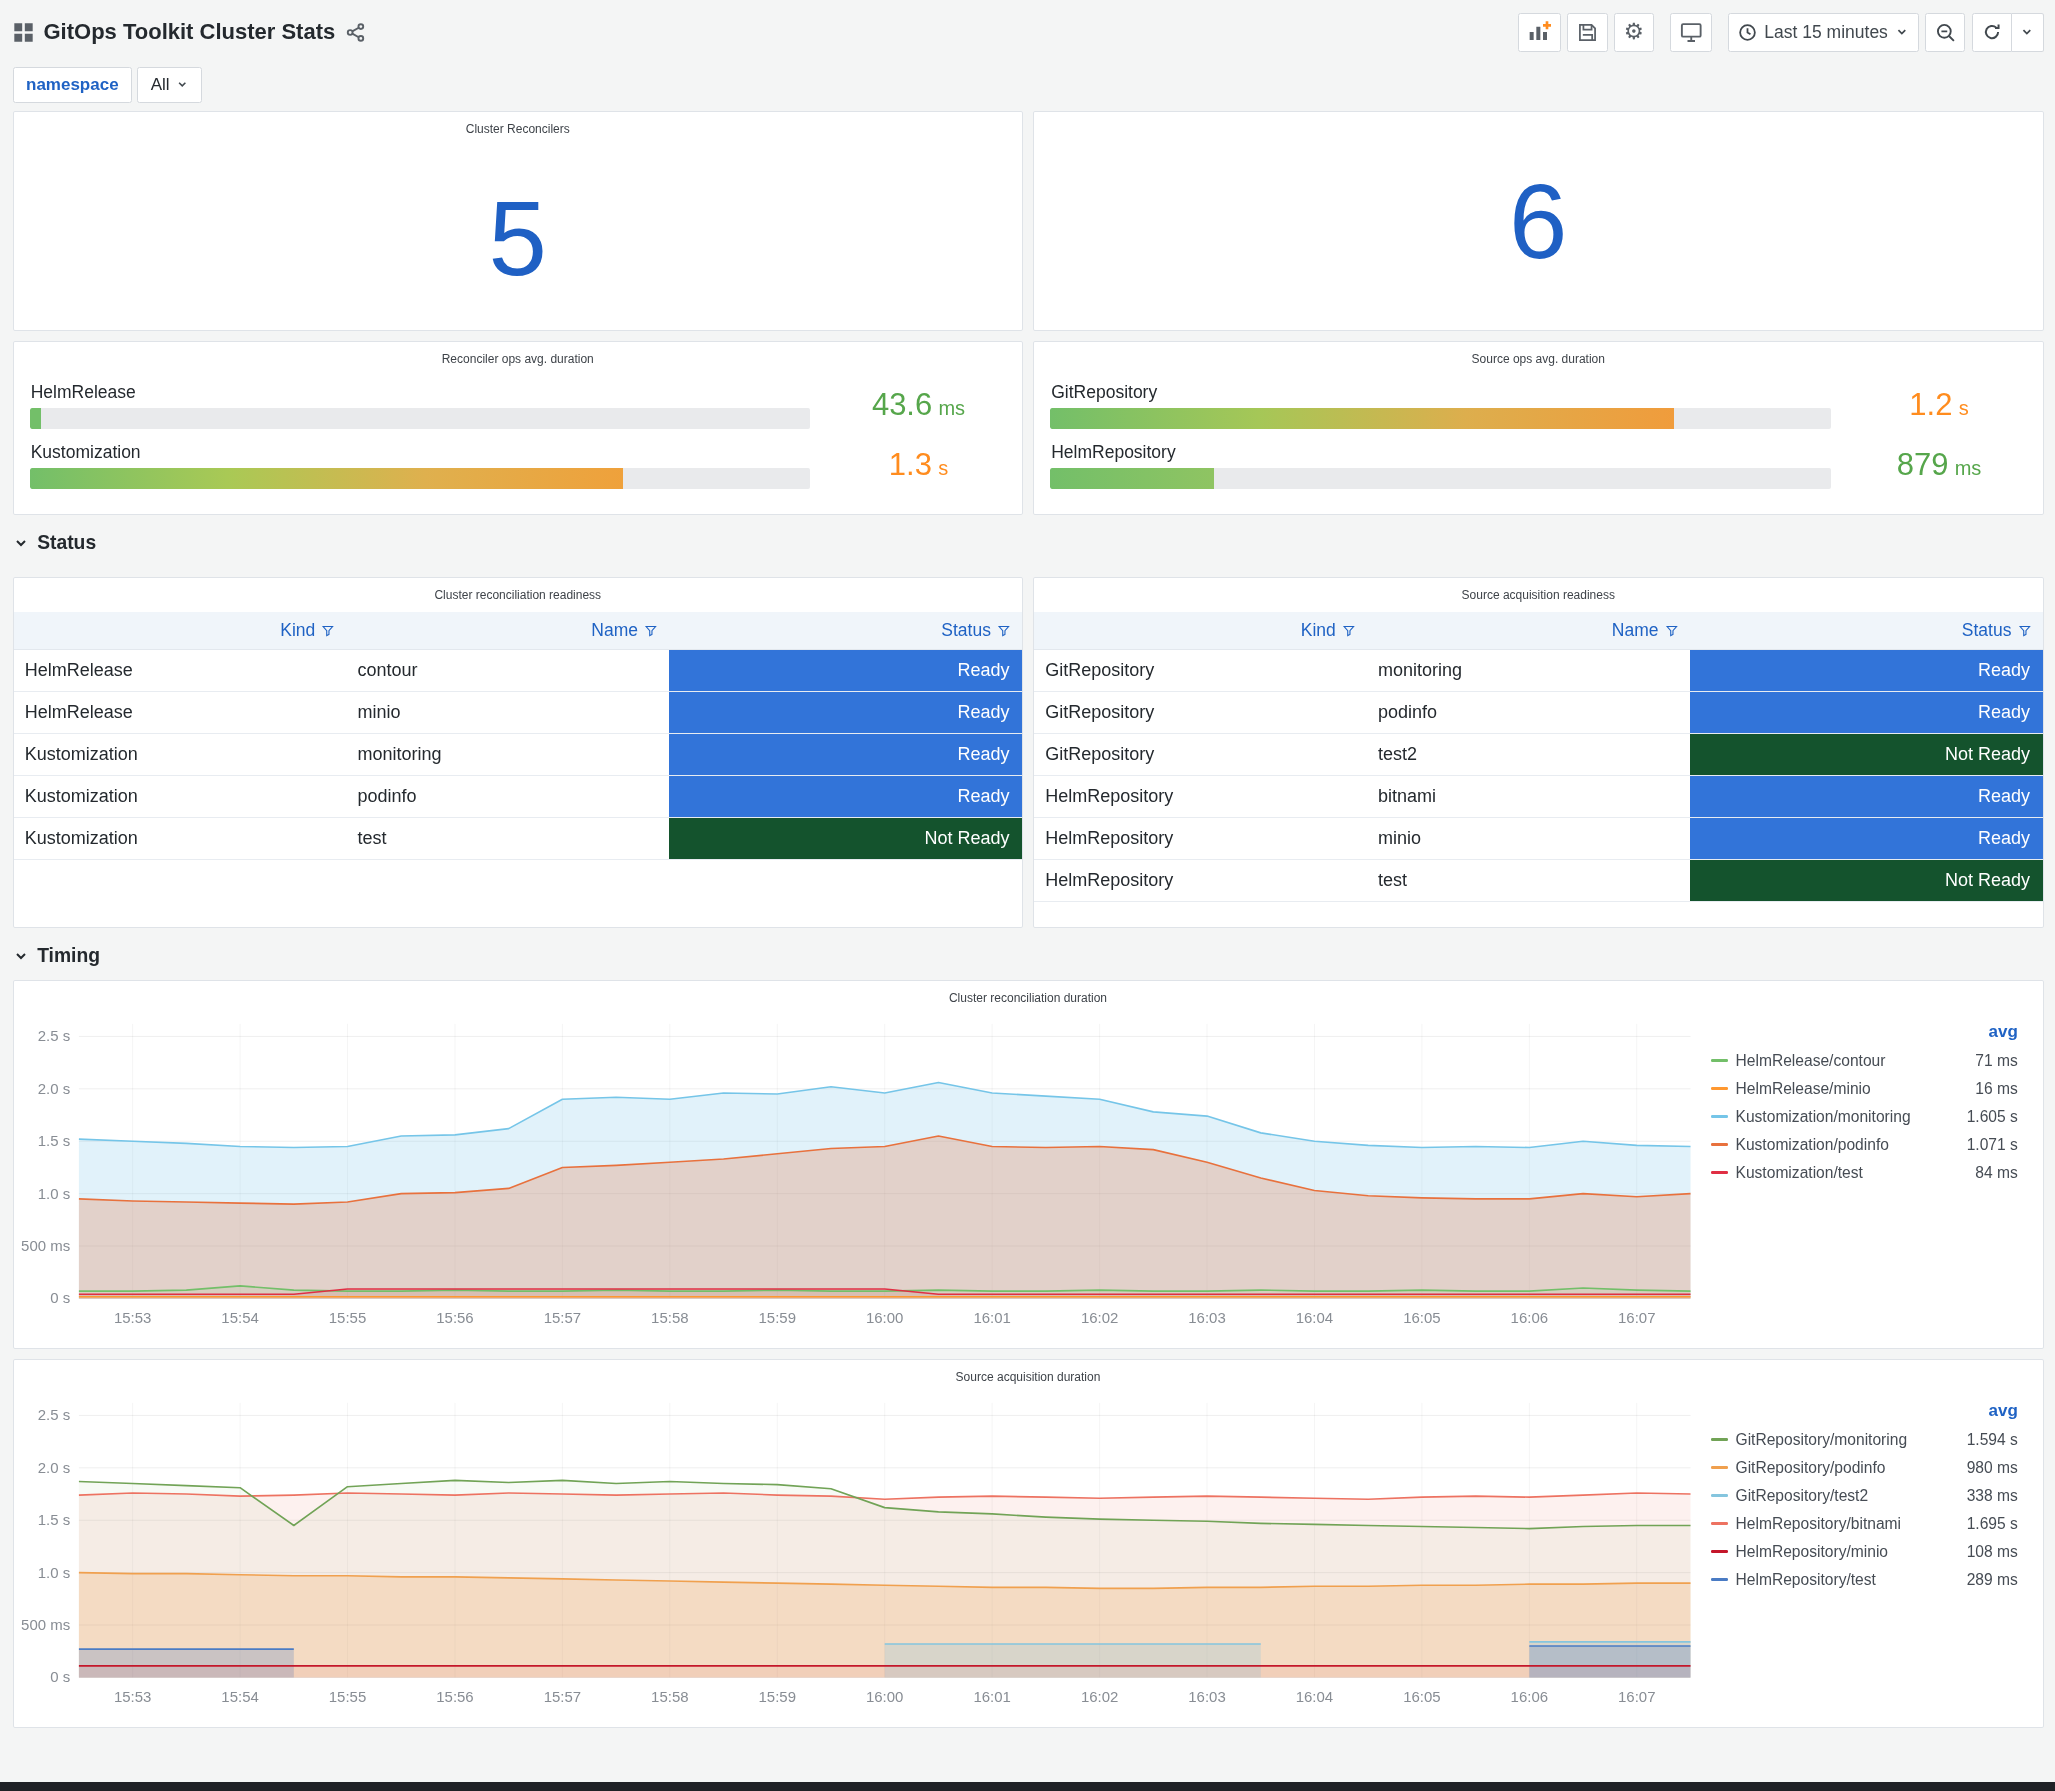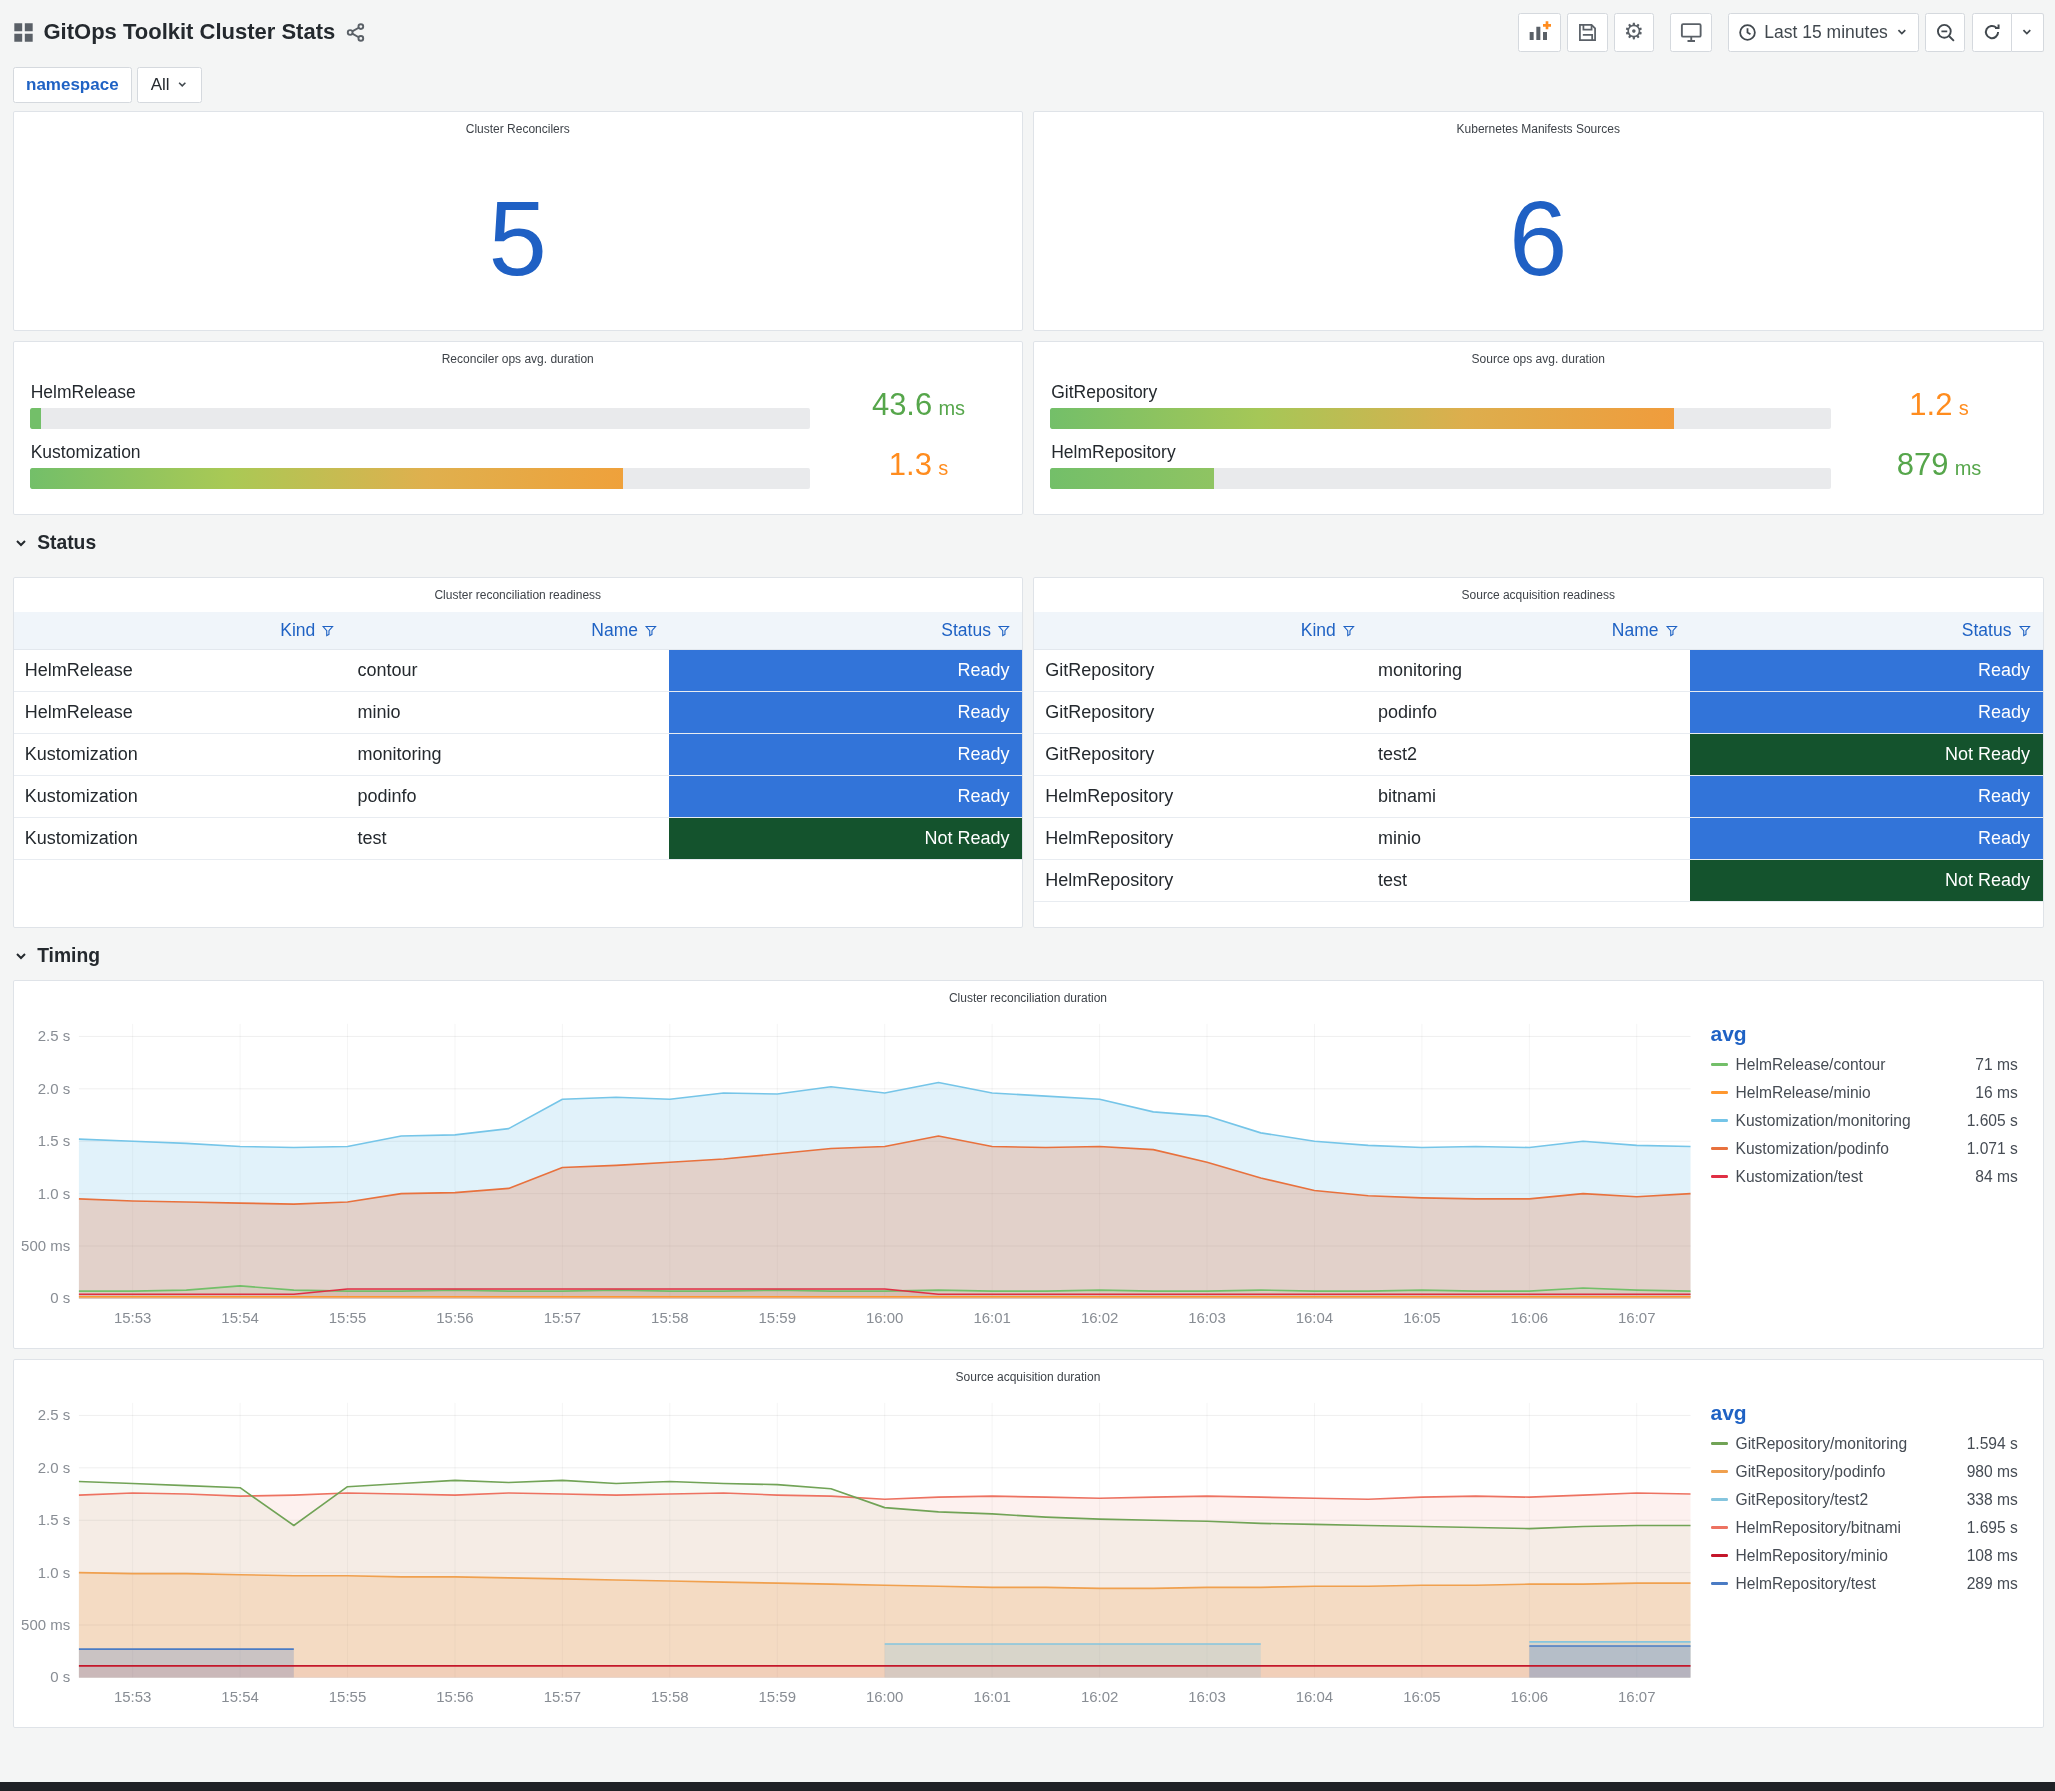--- a/index.html
+++ b/index.html
@@ -57,21 +57,21 @@
   td.status-td{padding:0}
   .badge{height:41px;display:flex;align-items:center;justify-content:flex-end;padding:0 12.5px;
          color:#fff;font-size:18px}
   .badge.ready{background:#3274D9}
   .badge.notready{background:#14532d}
   
   .chart-panel{height:369px;margin-top:10px}
   .chart-body{display:flex;padding-right:8.7px}
   .chart-plot{flex:1}
   .chart-legend{width:327px;padding:6.2px 16px 0 3.7px}
-  .lg-head{text-align:left;color:#1F62C4;font-size:21px;font-weight:600;margin-bottom:5px;cursor:pointer}
+  .lg-head{text-align:right;color:#1F62C4;font-size:17px;font-weight:600;margin-bottom:5px;cursor:pointer}
   .lg-row{display:flex;align-items:center;gap:7.5px;height:28px;font-size:15.6px;color:#464C54;cursor:pointer}
   .lg-dash{width:17.5px;height:2.5px;border-radius:1.2px;flex:none}
   .lg-name{flex:1;white-space:nowrap}
   .lg-val{white-space:nowrap}
   svg .tick{font-family:"Liberation Sans",sans-serif;font-size:24px;fill:#888D94}
   svg .te{text-anchor:end}
   svg .tm{text-anchor:middle}
   svg .grid{stroke:rgba(0,0,0,0.08);stroke-width:1.4}
   svg .gv{stroke:rgba(0,0,0,0.05)}
   
@@ -169,21 +169,20 @@
   </div>
 
   <div class="row" id="stat-row" style="margin-top:8.7px">
       <div class="panel stat-panel">
         <div class="panel-title">Cluster Reconcilers</div>
         <div class="stat-value-wrap">
       <div class="stat-value" style="color:#1F60C4">5</div>
         </div>
       </div>
       <div class="panel stat-panel">
-        <div class="panel-title">Kubernetes Manifests Sources</div>
         <div class="stat-value-wrap">
       <div class="stat-value" style="color:#1F60C4">6</div>
         </div>
       </div>
     </div>
 
   <div class="row">
     <div class="panel gauge-panel">
       <div class="panel-title">Reconciler ops avg. duration</div>
       <div id="gauge-0">

